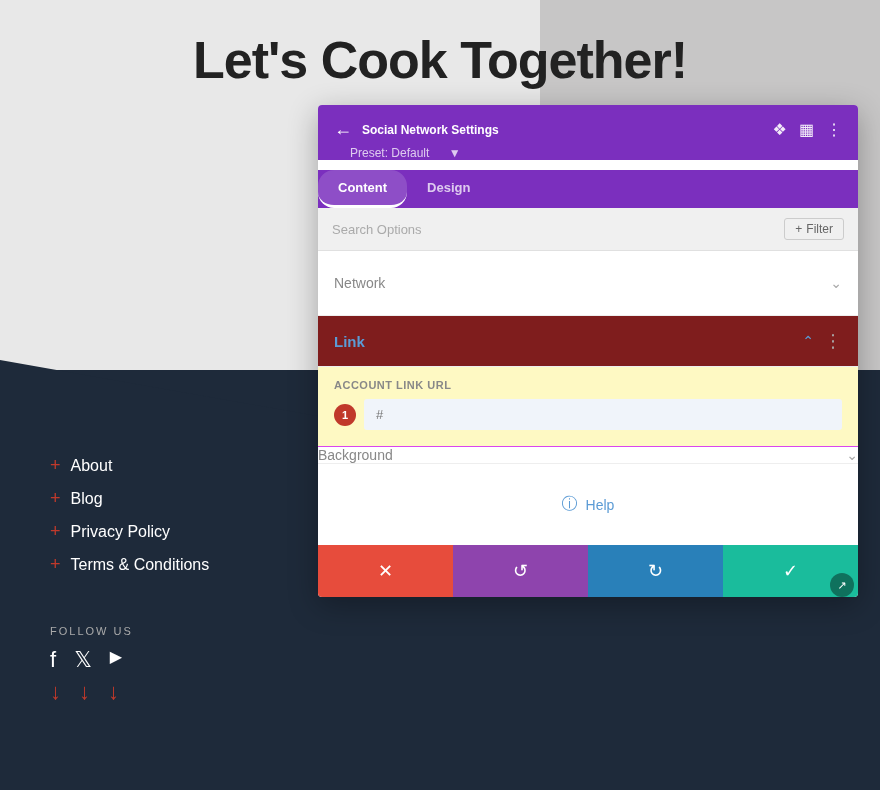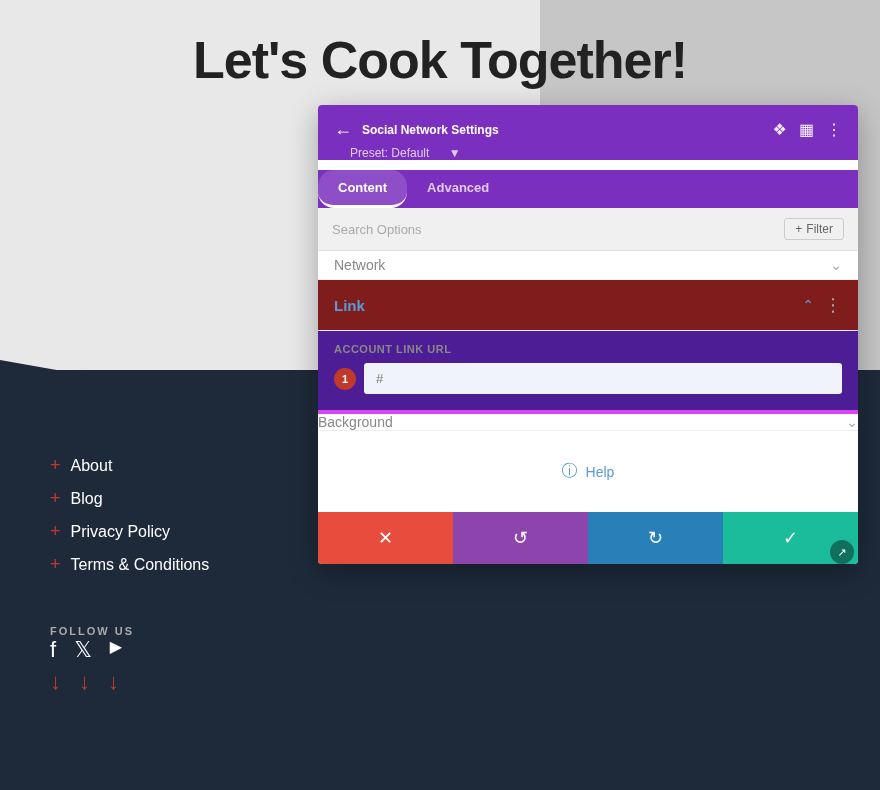--- a/index.html
+++ b/index.html
@@ -77,22 +77,23 @@
 
     
     .follow-section {
       position: absolute;
       top: 625px;
       left: 50px;
     }
     .follow-label {
       color: #aaa;
       font-size: 11px;
-      font-weight: 700;
+      font-weight: 400;
       letter-spacing: 2px;
+      margin-bottom: 10px;
     }
     .social-icons {
       display: flex;
       gap: 18px;
       margin-bottom: 6px;
     }
     .social-icon {
       color: #fff;
       font-size: 22px;
       cursor: pointer;
@@ -217,21 +218,21 @@
       display: flex;
       align-items: center;
       gap: 4px;
     }
 
     
     .section-header {
       display: flex;
       align-items: center;
       justify-content: space-between;
-      padding: 6px 16px;
+      padding: 24px 16px;
       background: #fff;
       border-bottom: 1px solid #eee;
       cursor: pointer;
     }
     .section-title {
       font-size: 14px;
       color: #888;
       font-weight: 500;
     }
     .section-chevron {
@@ -263,23 +264,23 @@
       color: #5b9bd5;
       font-size: 14px;
     }
     .link-more {
       color: #aaa;
       font-size: 18px;
     }
 
     
     .link-content {
-      background: #4c1d95;
+      background: #fef9c3;
       padding: 12px 16px 16px 16px;
-      border-bottom: 4px solid #d946ef;
+      border-bottom: 1px solid #d946ef;
     }
     .field-label {
       font-size: 11px;
       color: #888;
       font-weight: 600;
       text-transform: uppercase;
       letter-spacing: 0.5px;
       margin-bottom: 8px;
     }
     .field-row {
@@ -431,21 +432,21 @@
       </div>
     </div>
     <div class="preset-label">
       <span>Preset: Default</span>
       <span>▼</span>
     </div>
   </div>
 
   <div class="panel-tabs">
     <div class="panel-tab active">Content</div>
-    <div class="panel-tab">Advanced</div>
+    <div class="panel-tab">Design</div>
   </div>
 
   <div class="panel-body">
 
     <div class="search-bar">
       <span class="search-input-area">Search Options</span>
       <button class="filter-btn">
         <span>+</span>
         <span>Filter</span>
       </button>

